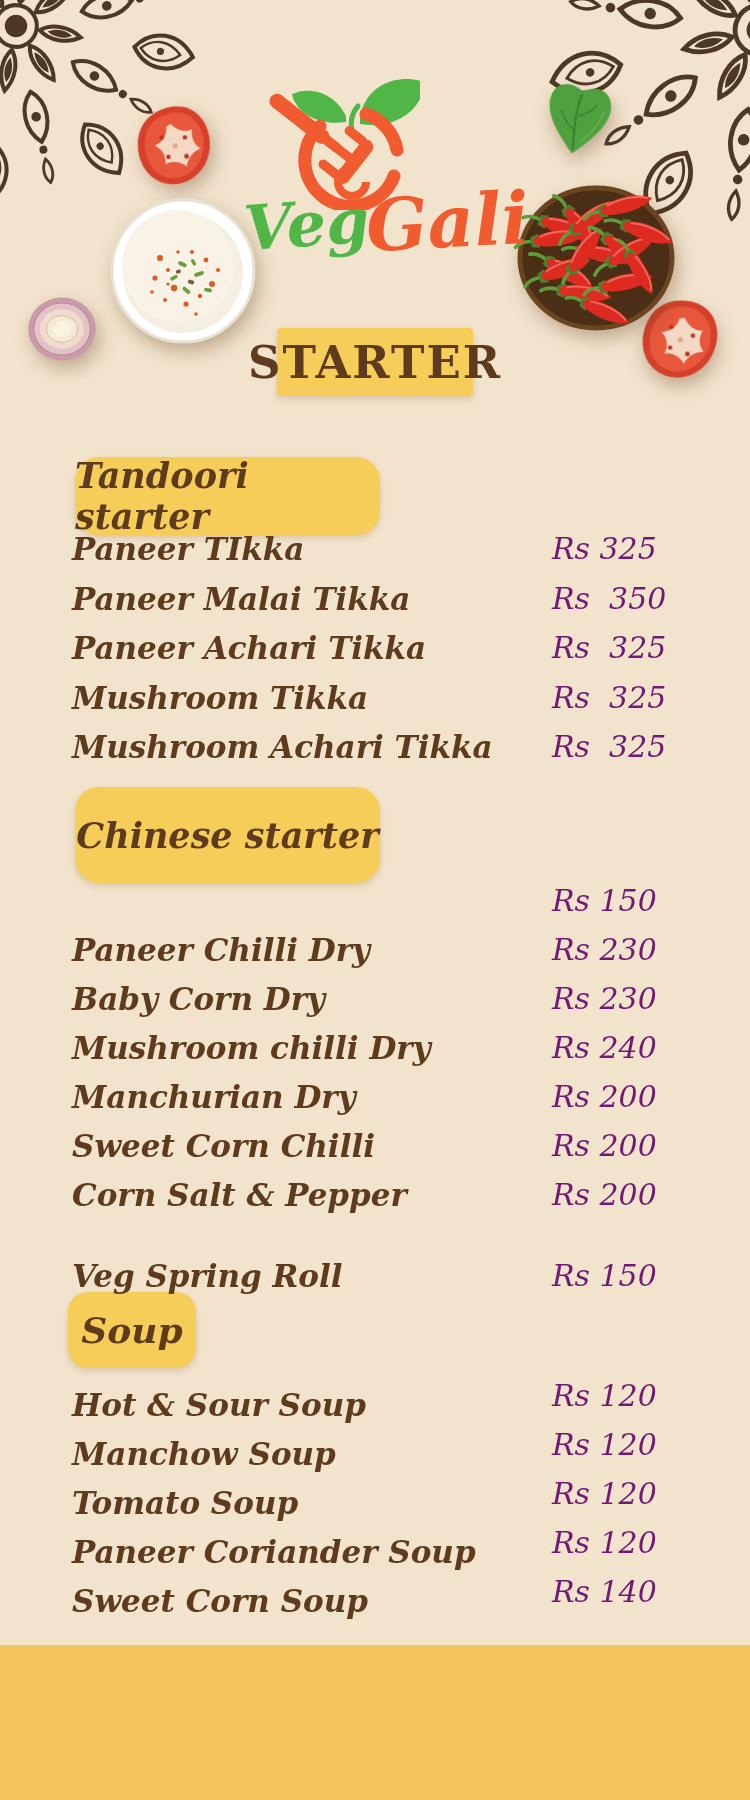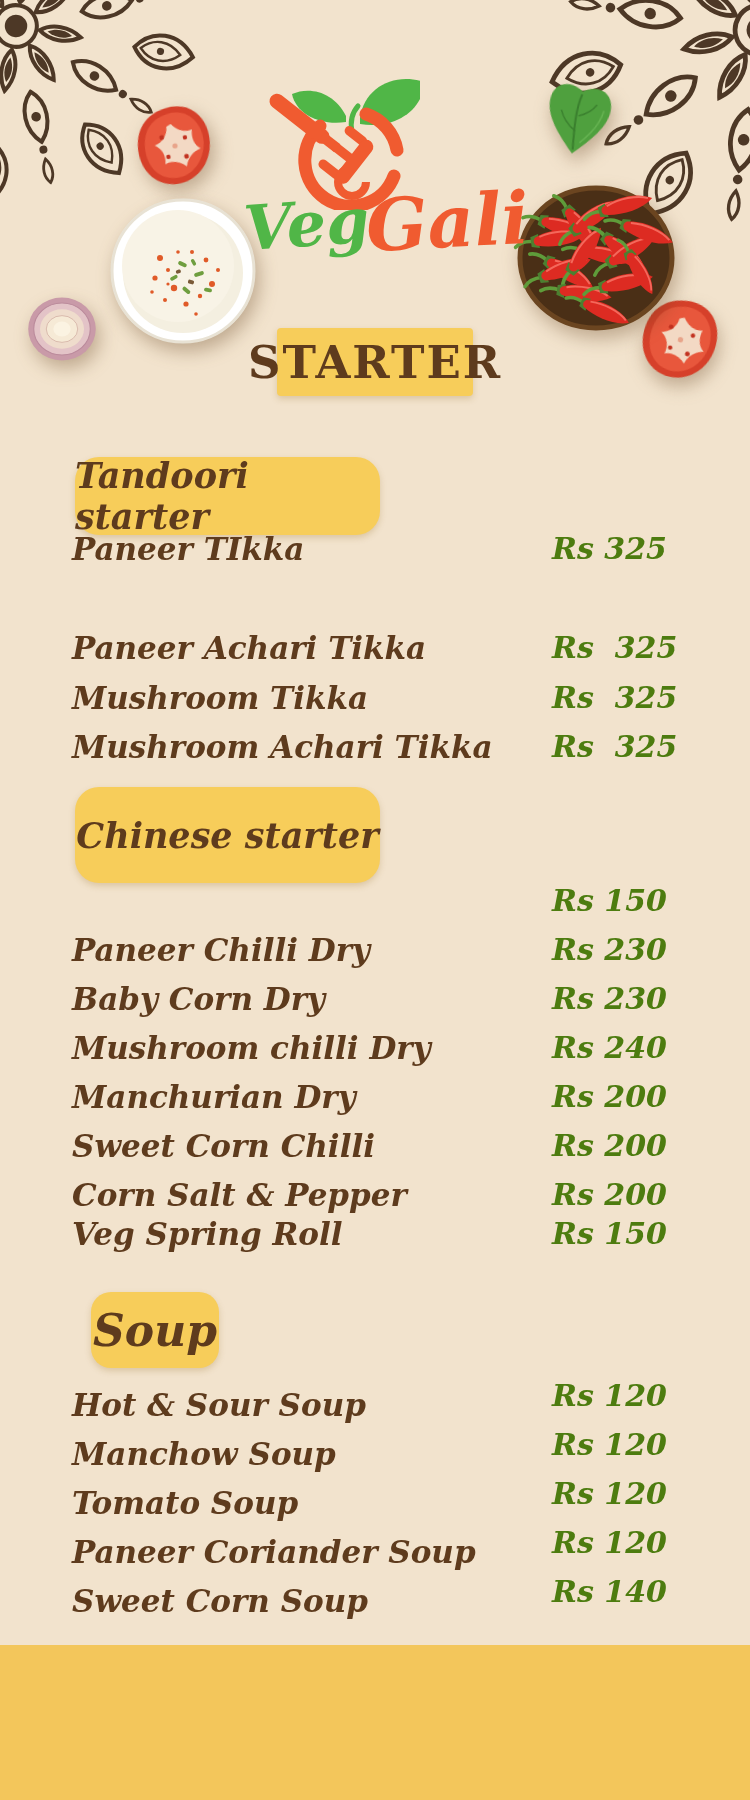--- a/index.html
+++ b/index.html
@@ -26,30 +26,30 @@
   #logo-gali{left:366px;top:186px;font-size:72px;color:#f05b30;transform:rotate(-3deg);}
   
   .badge{
     position:absolute;background:#f7cd5a;color:#5e3b1d;
     display:flex;align-items:center;justify-content:center;
     font-weight:bold;box-shadow:0 3px 6px rgba(150,110,40,.25);
   }
   #badge-starter{left:277px;top:328px;width:196px;height:68px;border-radius:4px;font-size:45px;letter-spacing:2px;}
   #badge-tandoori{left:75px;top:430px;width:305px;height:78px;border-radius:24px;font-size:35px;font-style:italic;margin-top:27px;}
   #badge-chinese{left:75px;top:787px;width:305px;height:96px;border-radius:24px;font-size:35px;font-style:italic;}
-  #badge-soup{left:68px;top:1292px;width:128px;height:76px;border-radius:20px;font-size:44px;font-style:italic;margin-left:23px;}
+  #badge-soup{left:68px;top:1292px;width:128px;height:76px;border-radius:20px;font-size:36px;font-style:italic;}
   
   .row{position:absolute;left:0;width:750px;height:40px;}
   .item-name{
     position:absolute;left:72px;top:0;line-height:40px;
     font-size:31px;font-weight:bold;font-style:italic;color:#5e3b1d;white-space:pre;
   }
   .item-price{
     position:absolute;left:552px;top:0;line-height:40px;
-    font-size:30px;font-weight:bold;font-style:italic;color:#4d7c0f;white-space:pre;
+    font-size:30px;font-weight:normal;font-style:italic;color:#701a75;white-space:pre;
   }
   .soup .item-price{transform:translateY(-9px);}
   
   .footer{position:absolute;left:0;top:1645px;width:750px;height:155px;background:#f3c65b;}
 </style>
 </head>
 <body>
 
 <svg width="0" height="0" style="position:absolute" aria-hidden="true">
   <defs>
@@ -236,20 +236,24 @@
 
   <div id="badge-starter" class="badge">STARTER</div>
   <div id="badge-tandoori" class="badge">Tandoori starter</div>
   <div id="badge-chinese" class="badge">Chinese starter</div>
   <div id="badge-soup" class="badge">Soup</div>
 
   <div class="row" style="top:529px">
     <span class="item-name">Paneer TIkka</span>
     <span class="item-price">Rs 325</span>
   </div>
+  <div class="row" style="top:579px">
+    <span class="item-name">Paneer Malai Tikka</span>
+    <span class="item-price">Rs  350</span>
+  </div>
   <div class="row" style="top:628px">
     <span class="item-name">Paneer Achari Tikka</span>
     <span class="item-price">Rs  325</span>
   </div>
   <div class="row" style="top:678px">
     <span class="item-name">Mushroom Tikka</span>
     <span class="item-price">Rs  325</span>
   </div>
   <div class="row" style="top:727px">
     <span class="item-name">Mushroom Achari Tikka</span>
@@ -276,21 +280,21 @@
     <span class="item-price">Rs 200</span>
   </div>
   <div class="row" style="top:1126px">
     <span class="item-name">Sweet Corn Chilli</span>
     <span class="item-price">Rs 200</span>
   </div>
   <div class="row" style="top:1175px">
     <span class="item-name">Corn Salt &amp; Pepper</span>
     <span class="item-price">Rs 200</span>
   </div>
-  <div class="row" style="top:1214px">
+  <div class="row" style="top:1256px">
     <span class="item-name">Veg Spring Roll</span>
     <span class="item-price">Rs 150</span>
   </div>
 
   <div class="row soup" style="top:1385px">
     <span class="item-name">Hot &amp; Sour Soup</span>
     <span class="item-price">Rs 120</span>
   </div>
   <div class="row soup" style="top:1434px">
     <span class="item-name">Manchow Soup</span>

